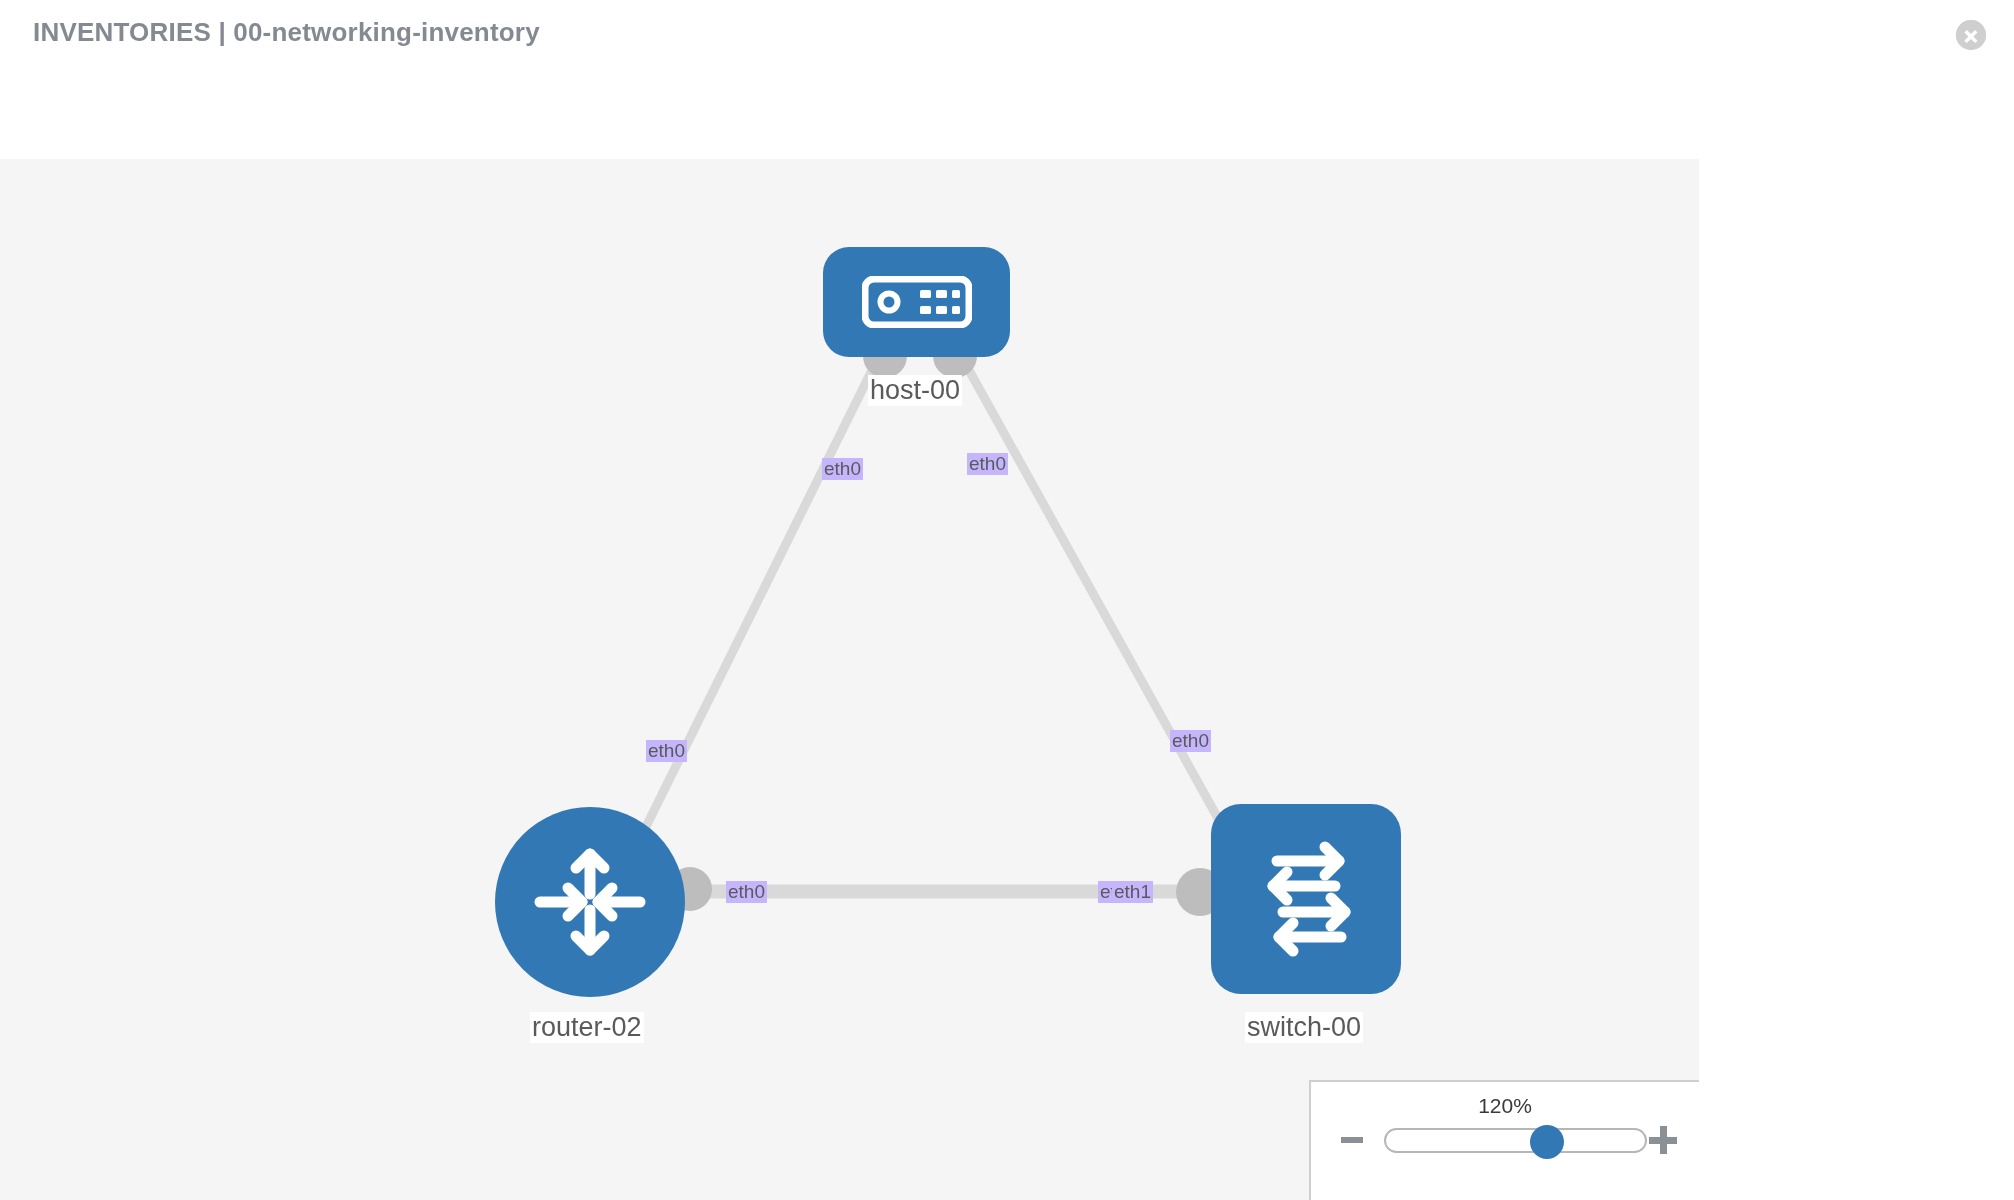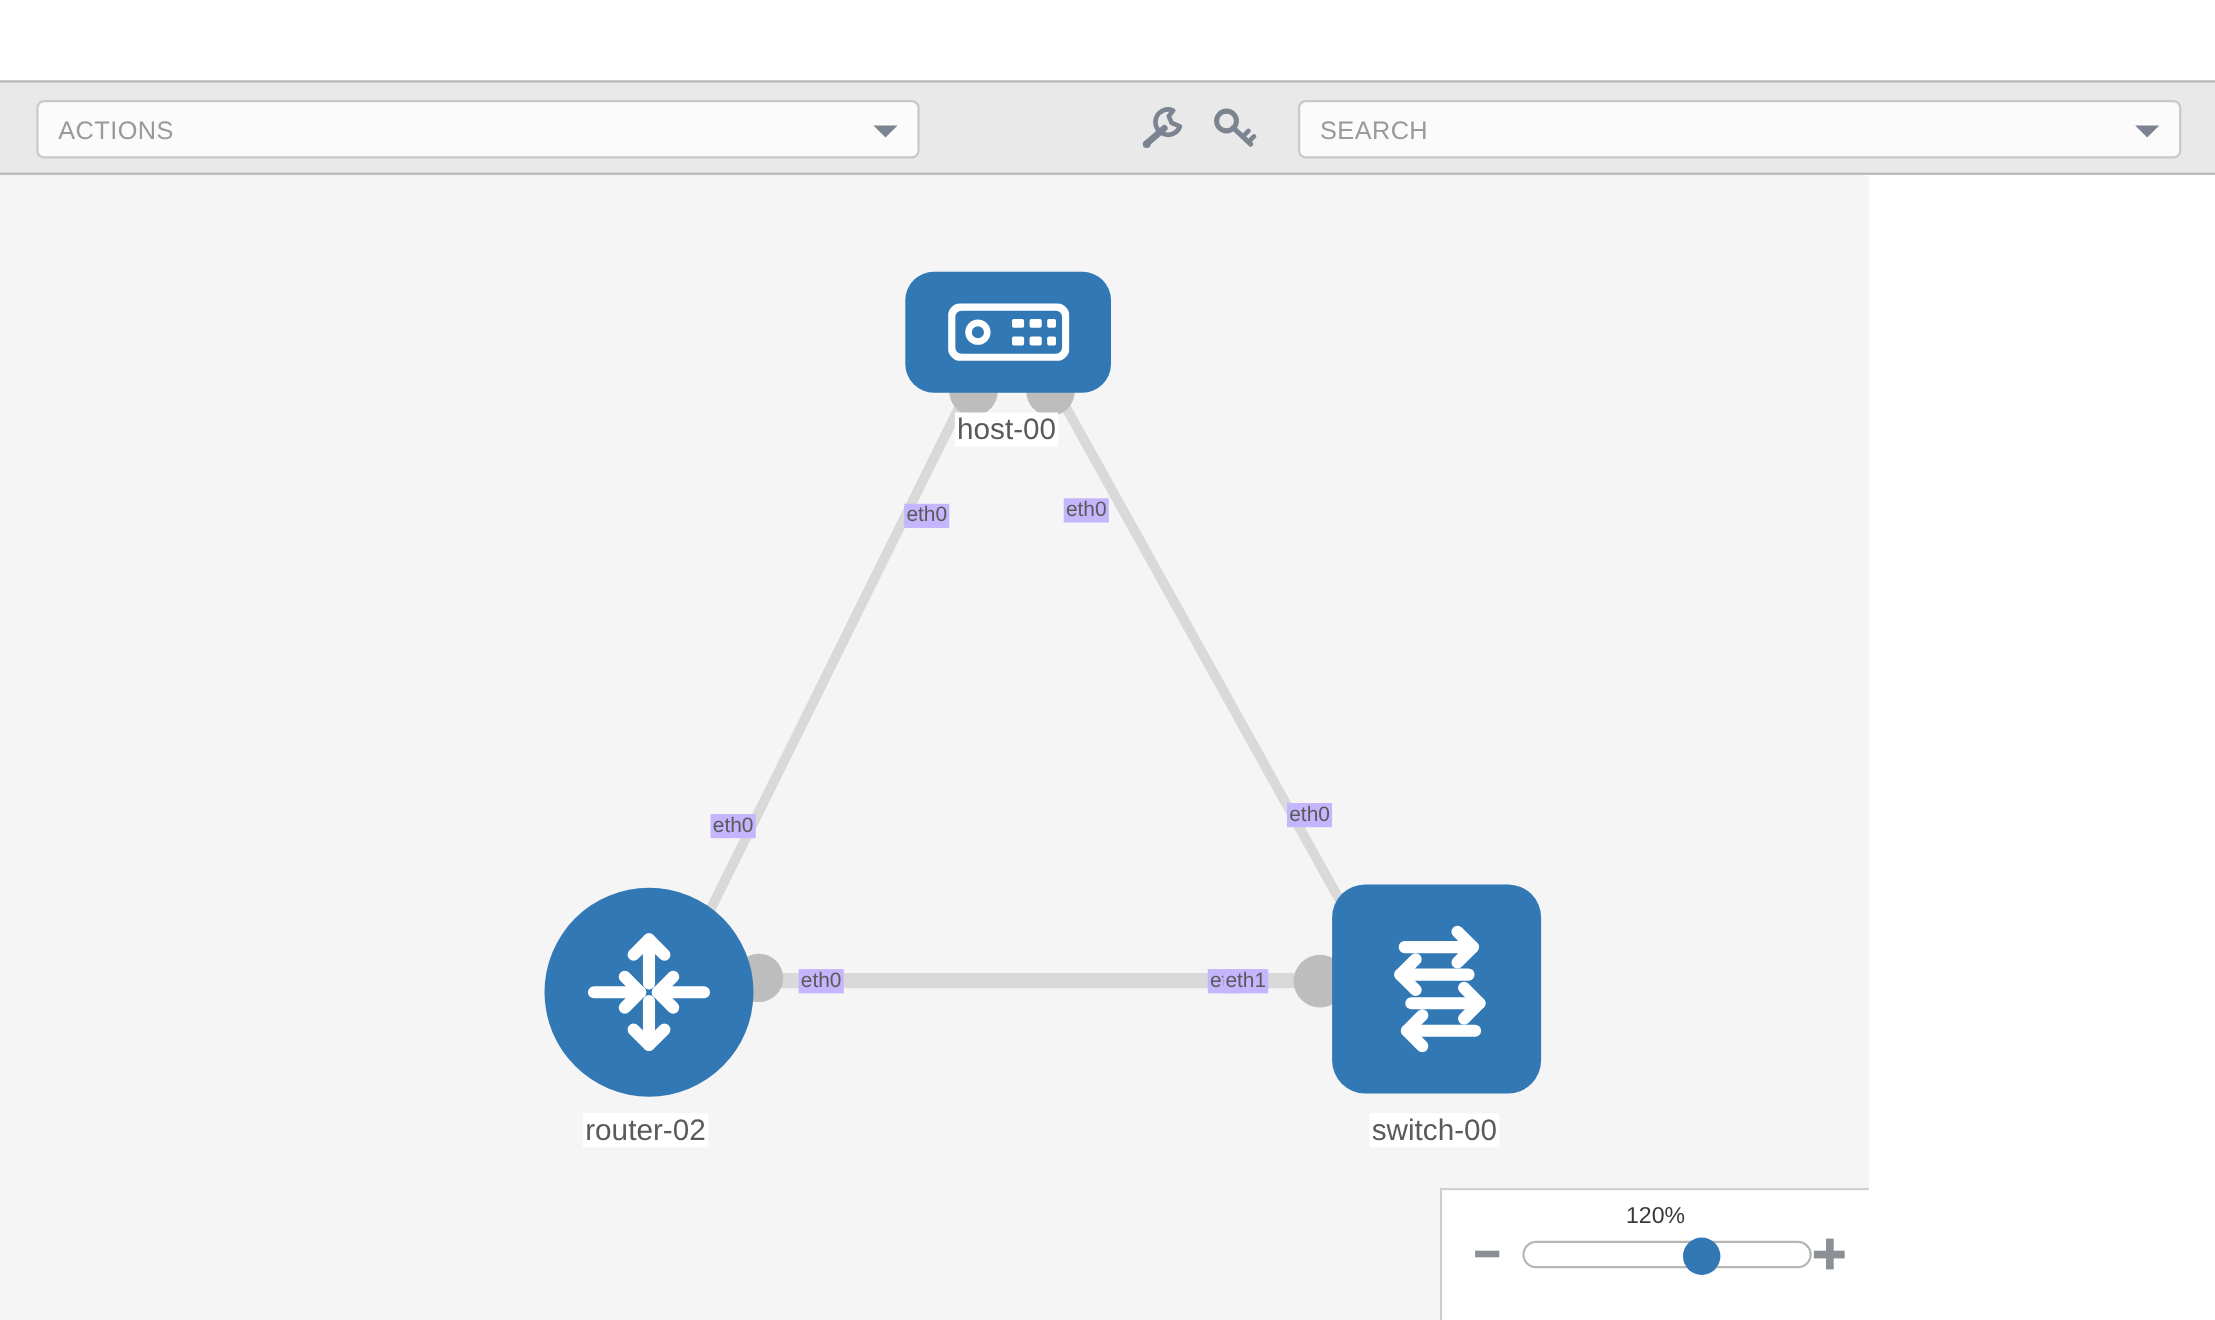--- a/index.html
+++ b/index.html
@@ -135,50 +135,30 @@
     position: absolute; top: -5px; left: 144px;
     width: 34px; height: 34px; border-radius: 50%;
     background: #3178b5; cursor: pointer;
   }
 </style>
 </head>
 <body>
 
 <div id="app">
 
-
-  <div class="toolbar">
-
-    <div class="select-box">
-      <div class="sel-label">ACTIONS</div>
-      <div class="caret"></div>
-    </div>
-
-    <div class="tool-icon wrench">
-      <svg width="48" height="48" viewBox="0 0 48 48">
-        <path d="M33.5 7.5 a11.5 11.5 0 1 0 6.2 14.4 l-7.6 -3.2 -2.6 -6.1 z" fill="none" stroke="#7d8491" stroke-width="4.2" stroke-linejoin="round"></path>
-        <path d="M25.5 23.5 L10.5 36.5" stroke="#7d8491" stroke-width="6" stroke-linecap="round"></path>
-        <circle cx="9.5" cy="38" r="3.6" fill="#7d8491"></circle>
+  <div class="header">
+    <div class="page-title">INVENTORIES | 00-networking-inventory</div>
+    <div class="close-btn">
+      <svg width="30" height="30" viewBox="0 0 30 30">
+        <circle cx="15" cy="15" r="15" fill="#cfcfcf"></circle>
+        <path d="M10 9 L15 14 L20 9 L23 12 L18 17 L23 22 L20 25 L15 20 L10 25 L7 22 L12 17 L7 12 Z" fill="#ffffff" transform="scale(0.82) translate(3.2,3.2)"></path>
       </svg>
     </div>
-
-    <div class="tool-icon key">
-      <svg width="48" height="48" viewBox="0 0 48 48">
-        <circle cx="16" cy="17" r="9" fill="none" stroke="#7d8491" stroke-width="4.6"></circle>
-        <path d="M22 23 L38 38" stroke="#7d8491" stroke-width="4.6" stroke-linecap="round"></path>
-        <path d="M31 31 L36 26" stroke="#7d8491" stroke-width="4.2" stroke-linecap="round"></path>
-        <path d="M36 36 L41 31" stroke="#7d8491" stroke-width="4.2" stroke-linecap="round"></path>
-      </svg>
-    </div>
-
-    <div class="search-box">
-      <div class="sel-label">SEARCH</div>
-      <div class="caret"></div>
-    </div>
   </div>
+
 
   <div class="canvas">
 
     <svg class="topo-svg" width="2014" height="1041">
       <g stroke="#d9d9d9" stroke-width="9" fill="none">
 
         <line x1="880" y1="195" x2="630" y2="700"></line>
 
         <line x1="960" y1="195" x2="1235" y2="690"></line>
 

